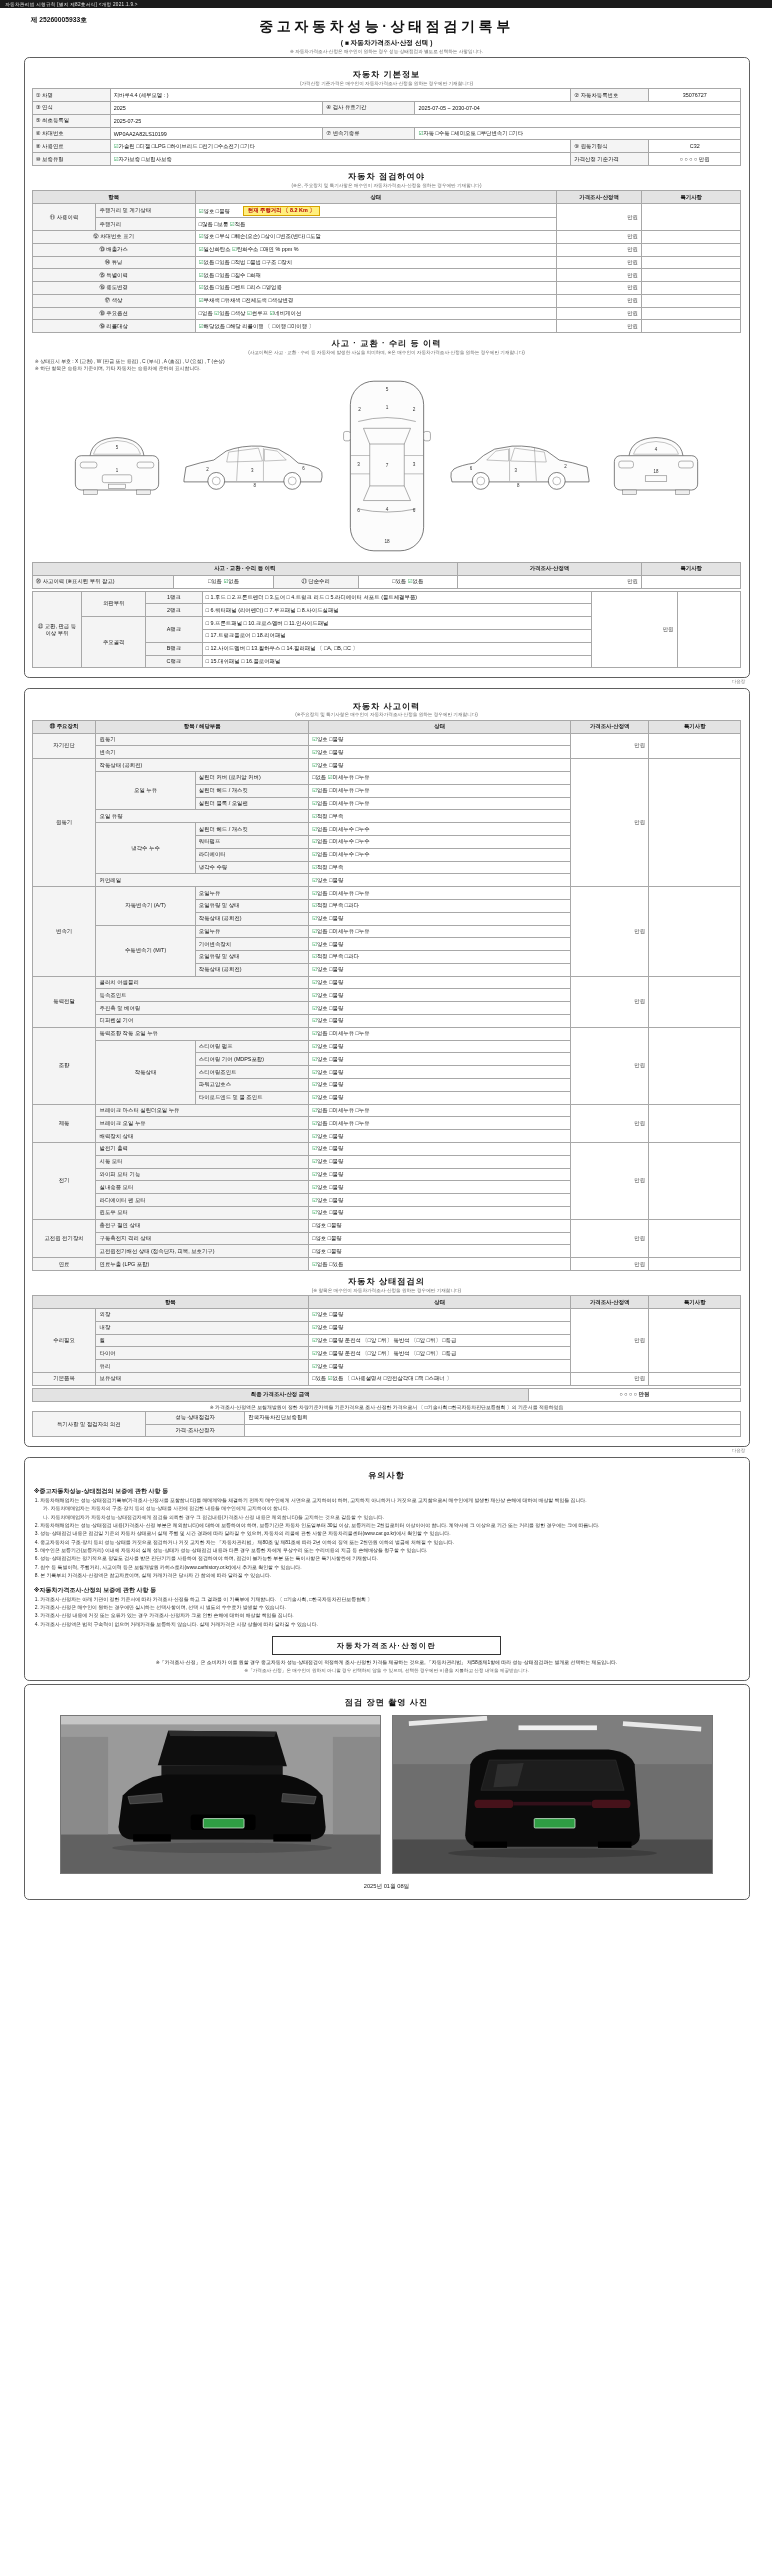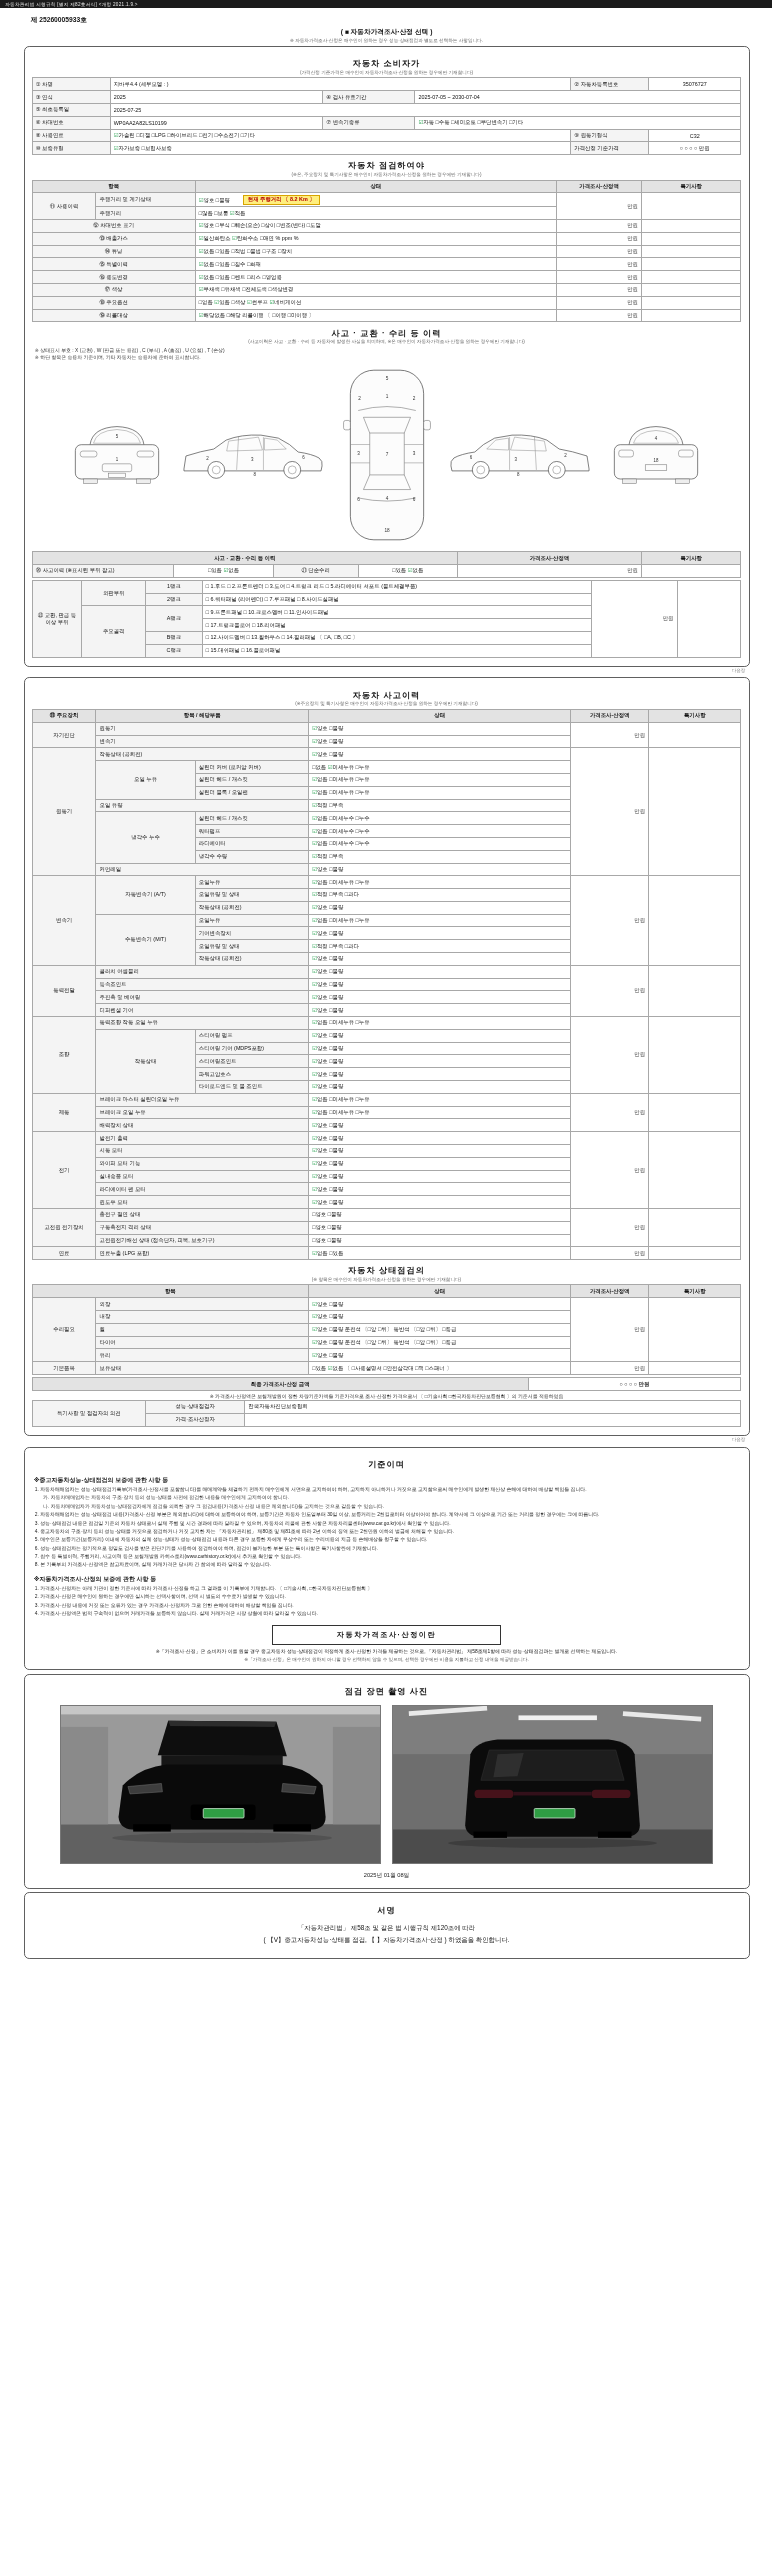--- a/index.html
+++ b/index.html
@@ -41,26 +41,27 @@
   svg text{font-family:"Liberation Sans","DejaVu Sans",sans-serif;}
 </style>
 </head>
 <body>
 
 <div class="topbar"><span>자동차관리법 시행규칙 [별지 제82호서식] &lt;개정 2021.1.9.&gt;</span></div>
 
 <div class="page">
 
   <div class="docno">제 25260005933호</div>
+  <div class="title">중고자동차성능·상태점검기록부</div>
   <div class="subtitle">( ■ 자동차가격조사·산정 선택 )</div>
   <div class="subnote">※ 자동차가격조사·산정은 매수인이 원하는 경우 성능·상태점검과 별도로 선택하는 사항입니다.</div>
 
   <div class="obox">
 
-    <div class="sec-head">자동차 소비자가</div>
+    <div class="sec-head">자동차 기본정보</div>
     <div class="sec-note">(가격산정 기준가격은 매수인이 자동차가격조사·산정을 원하는 경우에만 기재합니다)</div>
     <table class="frm">
         <colgroup>
           <col style="width: 11%;">
           <col style="width: 30%;">
           <col style="width: 13%;">
           <col style="width: 22%;">
           <col style="width: 11%;">
           <col style="width: 13%;">
         </colgroup>
@@ -648,21 +649,21 @@
           <tr>
             <td class="lbl ctr">가격·조사산정자</td>
             <td>&nbsp;</td>
           </tr>
         </tbody>
       </table>
   </div>
   <div class="next">다음장</div>
 
   <div class="obox">
-    <div class="sec-head">기준이며</div>
+    <div class="sec-head">유의사항</div>
     <div>
         <div class="note h">※중고자동차성능·상태점검의 보증에 관한 사항 등</div>
         <div class="note p">1.  자동차매매업자는 성능·상태점검기록부(가격조사·산정서를 포함합니다)를 매매계약을 체결하기 전까지 매수인에게 서면으로 고지하여야 하며, 고지하지 아니하거나 거짓으로 고지함으로써 매수인에게 발생한 재산상 손해에 대하여 배상할 책임을 집니다.</div>
         <div class="note s">가.  자동차매매업자는 자동차의 구조·장치 등의 성능·상태를 사전에 점검한 내용을 매수인에게 고지하여야 합니다.</div>
         <div class="note s">나.  자동차매매업자가 자동차성능·상태점검자에게 점검을 의뢰한 경우 그 점검내용(가격조사·산정 내용은 제외합니다)을 고지하는 것으로 갈음할 수 있습니다.</div>
         <div class="note p">2.  자동차매매업자는 성능·상태점검 내용(가격조사·산정 부분은 제외합니다)에 대하여 보증하여야 하며, 보증기간은 자동차 인도일부터 30일 이상, 보증거리는 2천킬로미터 이상이어야 합니다. 계약서에 그 이상으로 기간 또는 거리를 정한 경우에는 그에 따릅니다.</div>
         <div class="note p">3.  성능·상태점검 내용은 점검일 기준의 자동차 상태로서 실제 주행 및 시간 경과에 따라 달라질 수 있으며, 자동차의 리콜에 관한 사항은 자동차리콜센터(www.car.go.kr)에서 확인할 수 있습니다.</div>
         <div class="note p">4.  중고자동차의 구조·장치 등의 성능·상태를 거짓으로 점검하거나 거짓 고지한 자는 「자동차관리법」 제80조 및 제81조에 따라 2년 이하의 징역 또는 2천만원 이하의 벌금에 처해질 수 있습니다.</div>
         <div class="note p">5.  매수인은 보증기간(보증거리) 이내에 자동차의 실제 성능·상태가 성능·상태점검 내용과 다른 경우 보증한 자에게 무상수리 또는 수리비용의 지급 등 손해배상을 청구할 수 있습니다.</div>
         <div class="note p">6.  성능·상태점검자는 정기적으로 정밀도 검사를 받은 진단기기를 사용하여 점검하여야 하며, 점검이 불가능한 부분 또는 특이사항은 특기사항란에 기재합니다.</div>
@@ -717,22 +718,15 @@
         <rect x="230" y="164" width="150" height="7" fill="#33101a"></rect>
         <rect x="270" y="196" width="78" height="18" rx="2" fill="#2f9e44" stroke="#cfe8d4" stroke-width="1.5"></rect>
         <rect x="154" y="240" width="64" height="12" fill="#000"></rect>
         <rect x="392" y="240" width="64" height="12" fill="#000"></rect>
         <ellipse cx="305" cy="262" rx="200" ry="9" fill="#3a3a3a" opacity="0.8"></ellipse>
       </svg>
     </div>
     <div class="photo-date">2025년 01월 08일</div>
   </div>
 
-  <div class="obox">
-    <div class="sec-head">서명</div>
-    <div class="sign-lines">
-      <div>「자동차관리법」 제58조 및 같은 법 시행규칙 제120조에 따라</div>
-      <div>( 【Ⅴ】중고자동차성능·상태를 점검,  【  】자동차가격조사·산정 ) 하였음을 확인합니다.</div>
-    </div>
-  </div>
 
 </div>
 
 
 </body></html>

